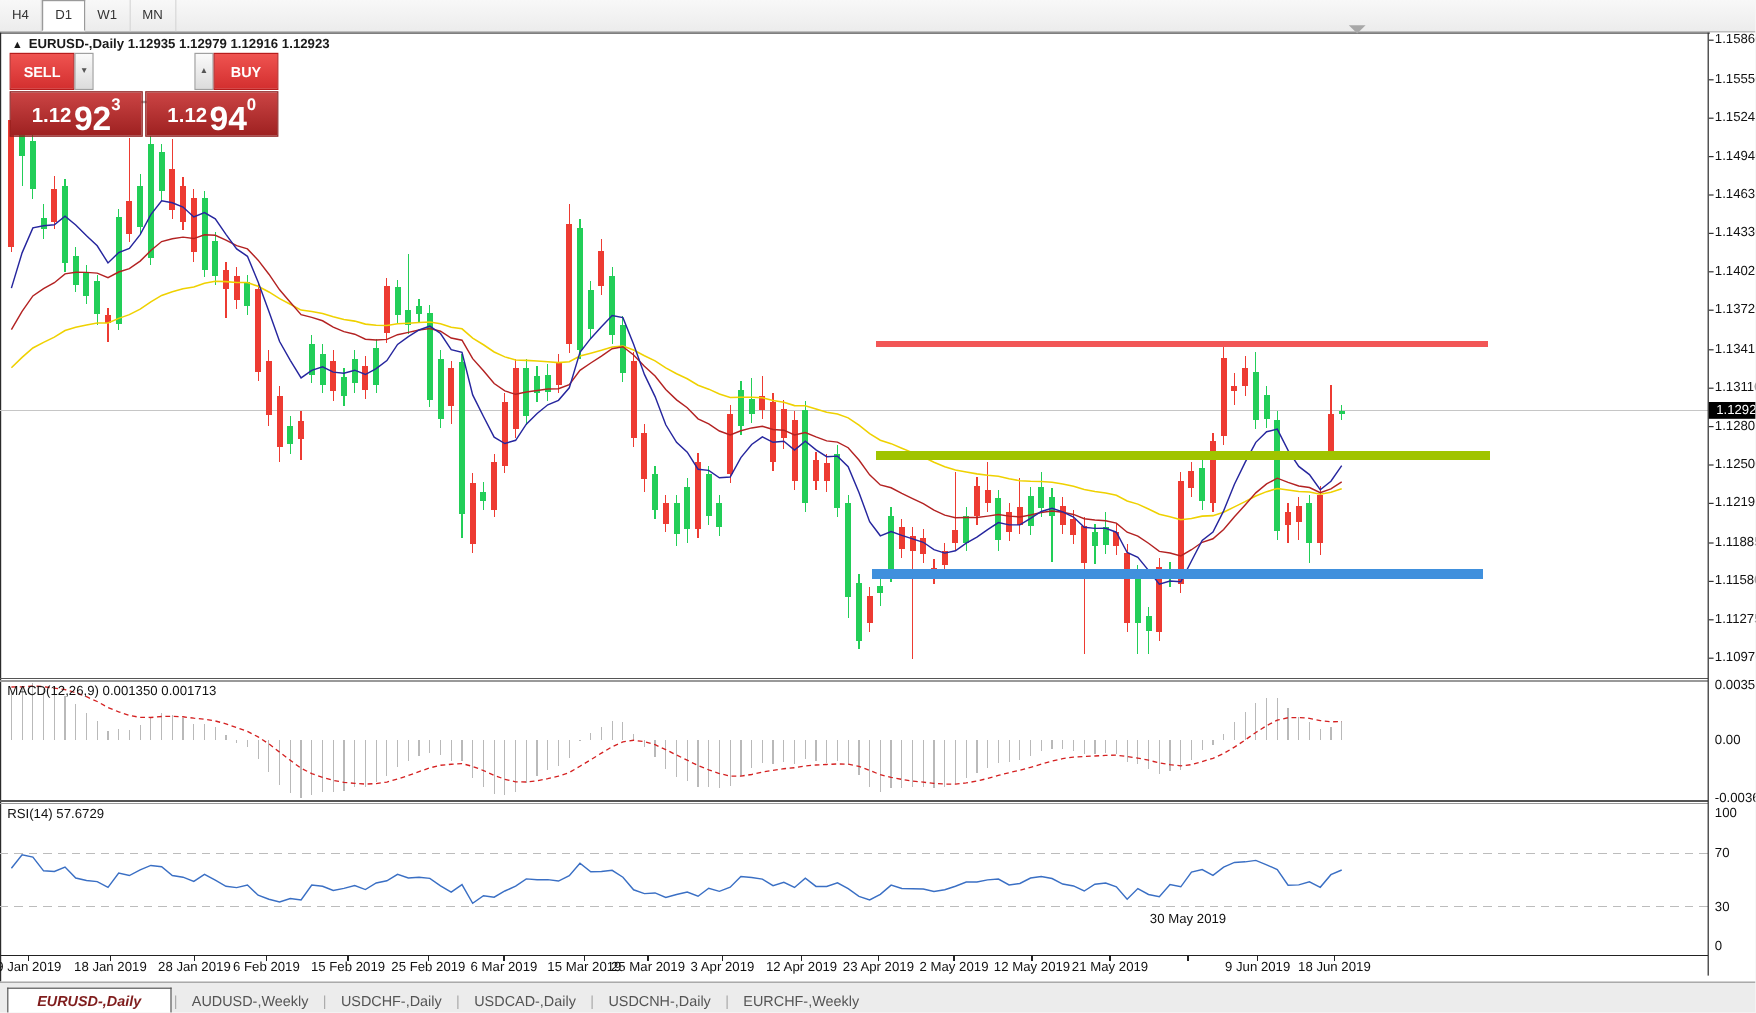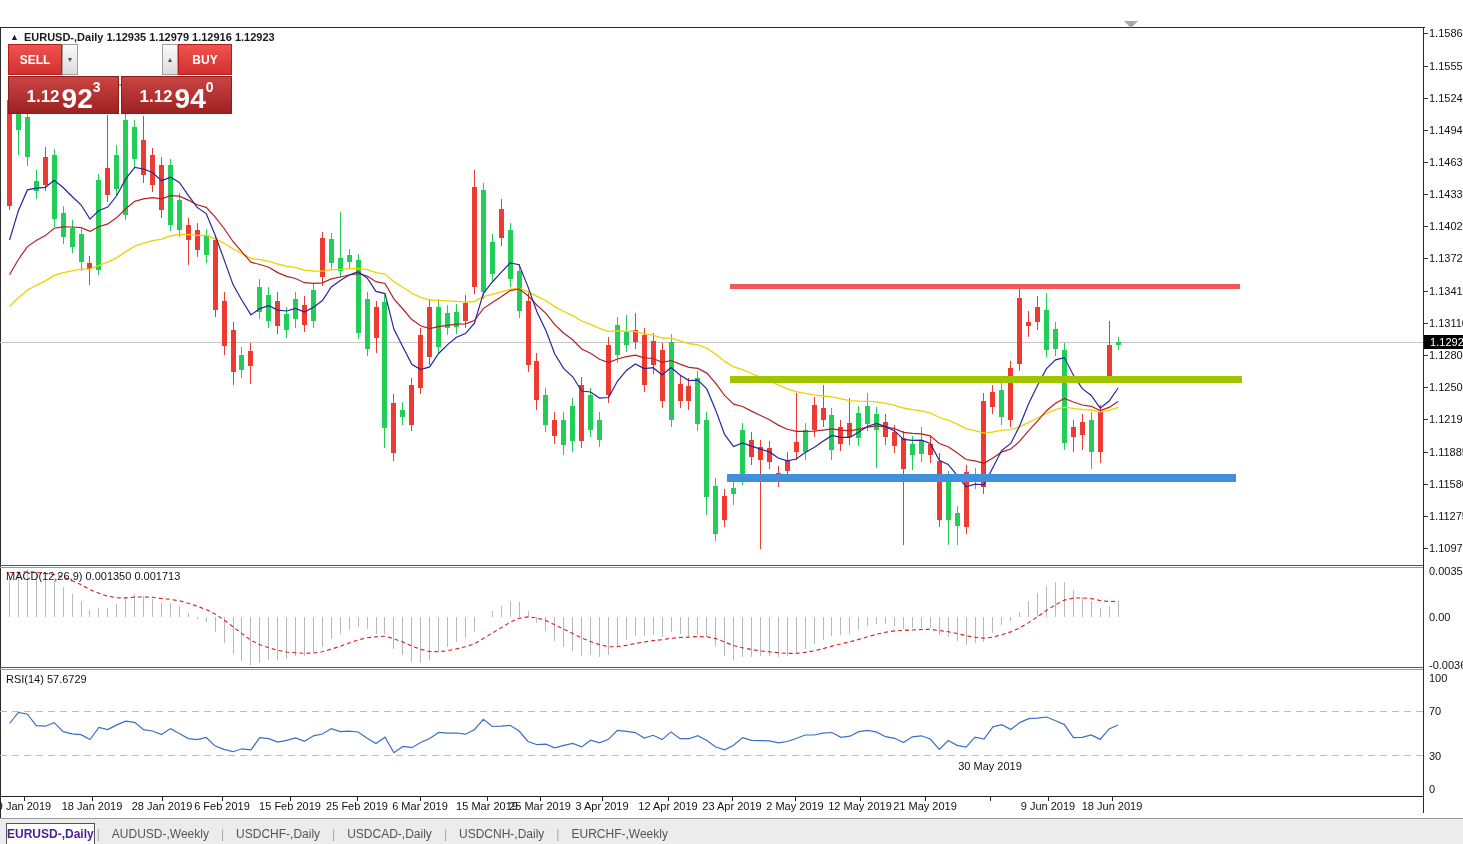--- a/index.html
+++ b/index.html
@@ -28,31 +28,37 @@
   .pp-sup{font-size:14px;font-weight:bold;align-self:flex-start;margin-top:2px;}
   
   .y-label{position:absolute;left:1429px;font-size:11px;color:#111;z-index:3;white-space:nowrap;}
   .y-tick{position:absolute;left:1424px;width:4px;height:1px;background:#333;z-index:3;}
   #price-badge{position:absolute;left:1424px;width:52px;height:14px;background:#000;color:#fff;font-size:11px;text-align:center;line-height:14px;z-index:4;}
   .ind-label{position:absolute;left:6px;font-size:11px;color:#111;z-index:3;}
   .date-label{position:absolute;top:800px;font-size:11px;color:#111;transform:translateX(-50%);z-index:3;white-space:nowrap;}
   
   #tabbar{position:absolute;left:0;bottom:0;width:1463px;height:25px;background:#ececec;border-top:1px solid #9a9a9a;display:flex;align-items:flex-end;z-index:6;}
   .chart-tab{font-size:12px;color:#555;padding:3px 10px;display:flex;align-items:center;cursor:pointer;}
-  .chart-tab.active{background:#fff;border:1px solid #555;border-bottom:none;font-weight:bold;color:#4c1d95;margin-left:6px;padding:3px 0;}
+  .chart-tab.active{background:#fff;border:1px solid #555;border-bottom:none;font-weight:bold;color:#7f1d1d;margin-left:6px;padding:3px 24px;font-style:italic;}
   .tab-sep{color:#aaa;font-size:12px;padding:3px 2px;}
   #tab-arrows{position:absolute;right:6px;bottom:4px;display:flex;gap:14px;color:#8a8a8a;font-size:9px;}
   #tab-arrows span{cursor:pointer;}
   svg{position:absolute;left:0;top:28px;z-index:1;}
 </style>
 </head>
 <body>
 
 <div id="stage">
 
+  <div id="toolbar">
+      <div class="tf-tab">H4</div>
+      <div class="tf-tab active">D1</div>
+      <div class="tf-tab">W1</div>
+      <div class="tf-tab">MN</div>
+    </div>
   <div id="shift-marker"></div>
 
   <div id="chart-frame"></div>
   <div id="axis-divider"></div>
 
   <div id="symbol-line">
     <span class="tri">▲</span>
     <span>EURUSD-,Daily  1.12935 1.12979 1.12916 1.12923</span>
   </div>
 

